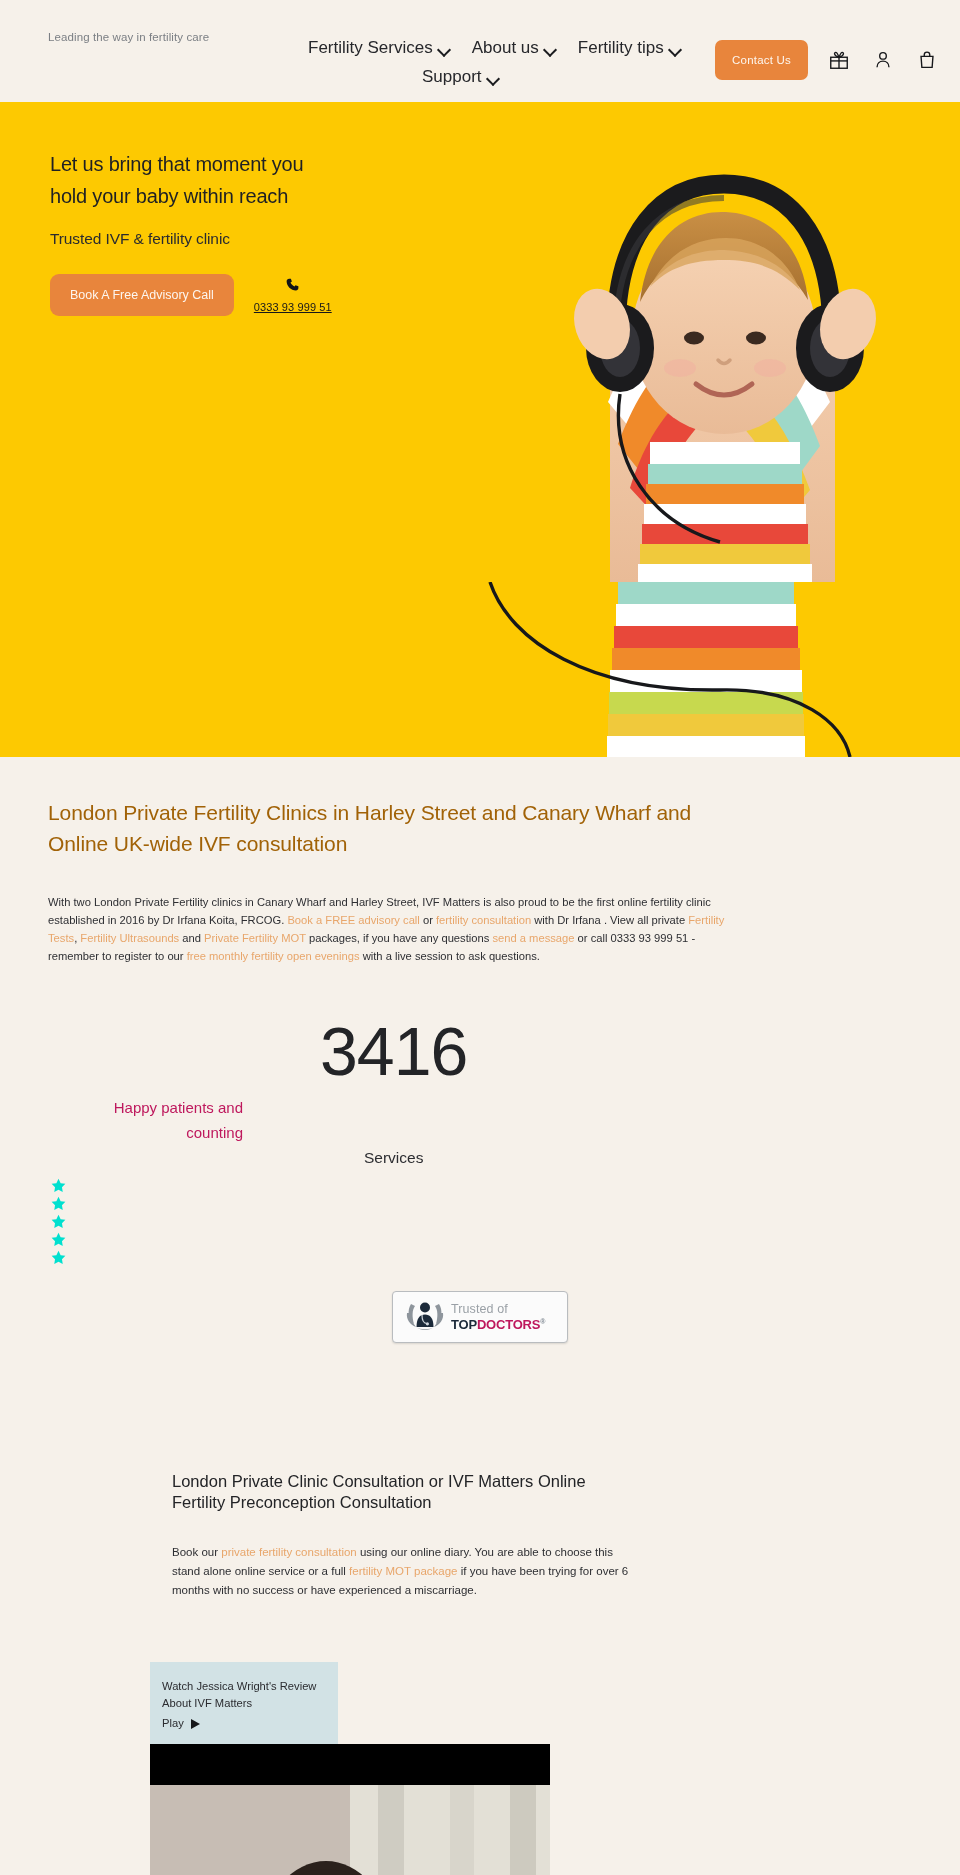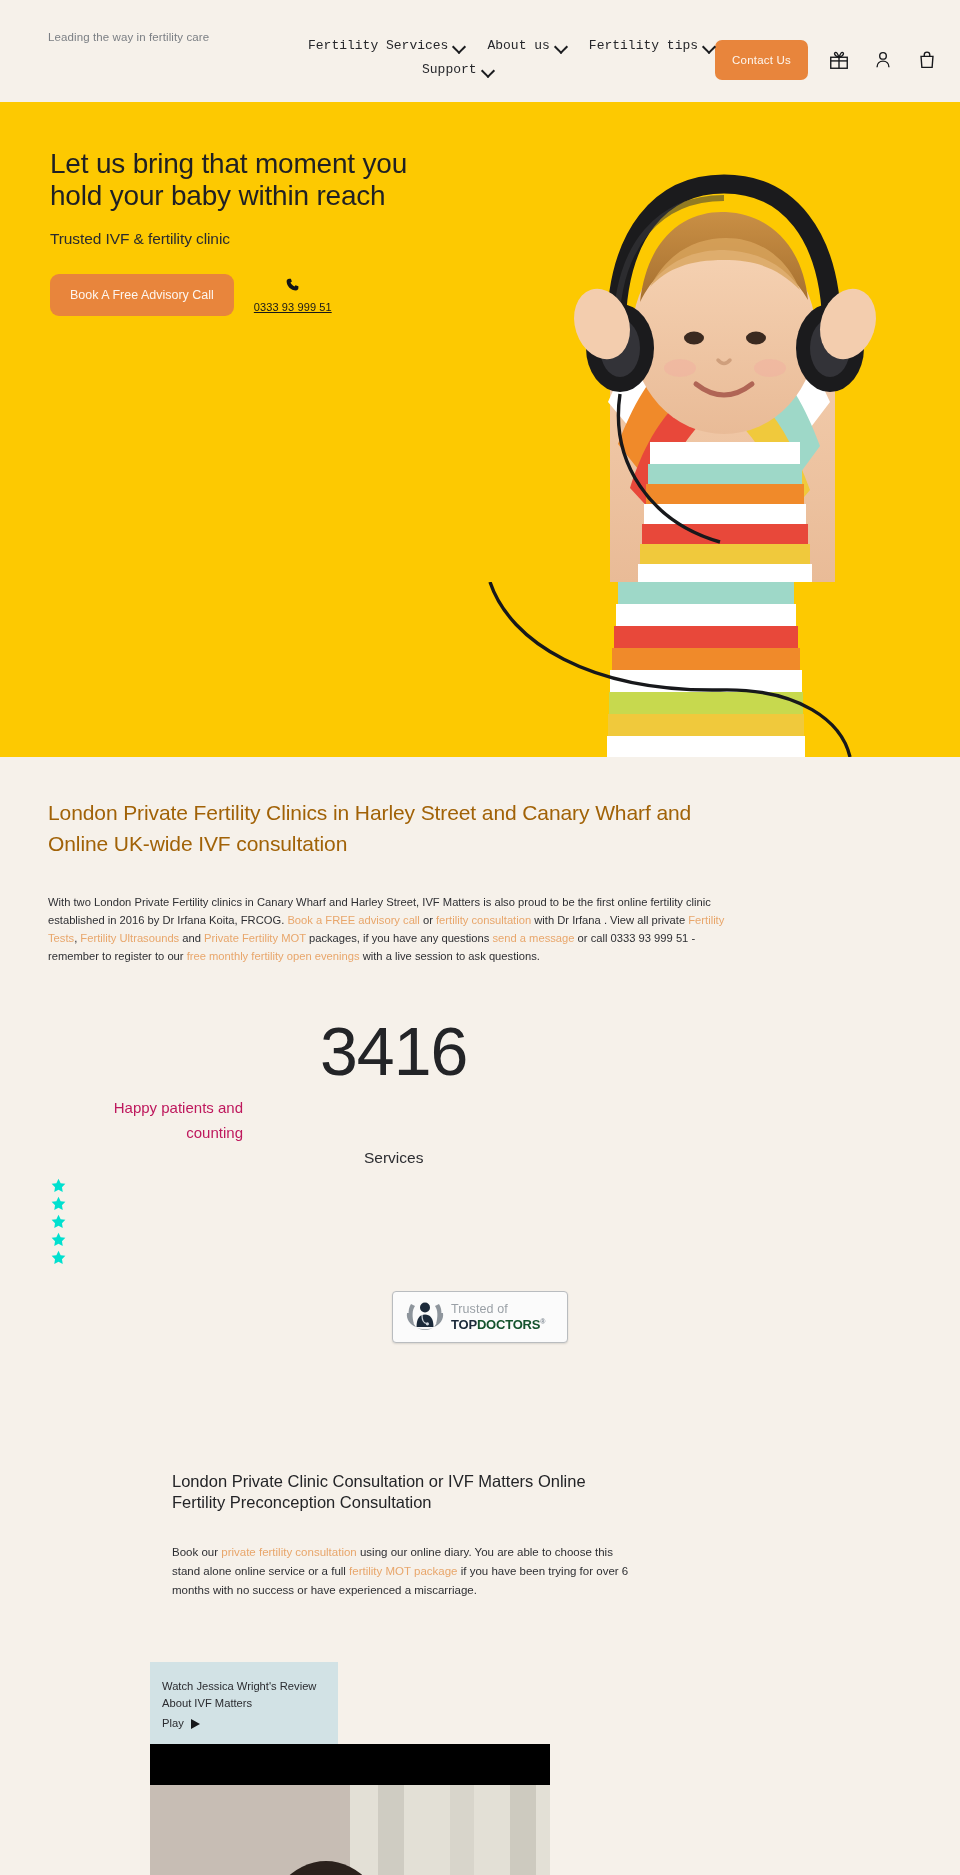--- a/index.html
+++ b/index.html
@@ -46,25 +46,24 @@
     padding-top: 16px;
     padding-left: 10px;
     max-width: 330px;
   }
   .nav-row { display: flex; gap: 22px; width: 100%; }
   .nav-row.second { margin-top: 9px; padding-left: 114px; }
   .nav-item {
     display: flex;
     align-items: center;
     gap: 6px;
-    font-size: 13px;
+    font-size: 17px;
     color: #26272b;
     cursor: pointer;
     white-space: nowrap;
-    font-family: Liberation Mono, monospace;
   }
   .chev {
     display: inline-block;
     width: 11px; height: 7px;
     position: relative;
   }
   .chev::before {
     content: "";
     position: absolute;
     left: 0; top: 0;
@@ -120,21 +119,21 @@
   }
   .baby-wrap { position: absolute; inset: 0; }
 
   .hero-inner {
     position: relative;
     z-index: 5;
     padding: 46px 0 0 50px;
     width: 470px;
   }
   .hero-h1 {
-    font-size: 28px;
+    font-size: 20px;
     line-height: 32px;
     color: #1f2024;
     font-weight: 400;
     letter-spacing: -.2px;
   }
   .hero-sub {
     margin-top: 18px;
     font-size: 15.5px;
     color: #2a2b2f;
     letter-spacing: -.1px;
@@ -268,21 +267,21 @@
   }
   .badge-txt { display: flex; flex-direction: column; line-height: 1; }
   .badge-member { font-size: 12.5px; color: #9aa0a6; letter-spacing: .1px; }
   .badge-td {
     font-size: 13px;
     font-weight: 700;
     letter-spacing: -.2px;
     margin-top: 2px;
   }
   .badge-td .top { color: #1c2a3a; }
-  .badge-td .doc { color: #14532d; }
+  .badge-td .doc { color: #be185d; }
   .badge-td .reg { font-size: 7px; vertical-align: super; color: #7b858f; }
 
   
   .consult { padding: 128px 0 0 172px; }
   .consult h2 {
     font-size: 16.5px;
     line-height: 21px;
     color: #232427;
     font-weight: 400;
     max-width: 440px;

